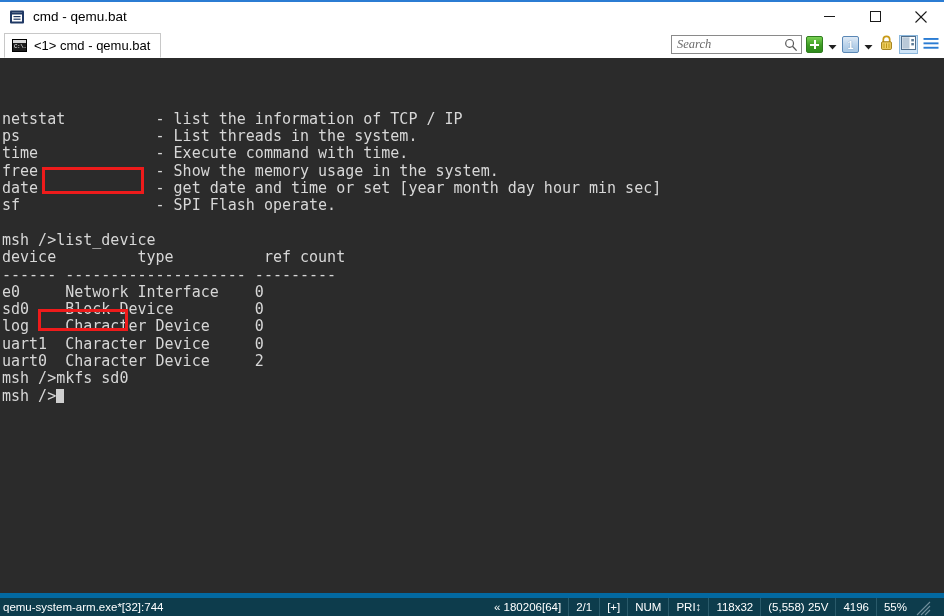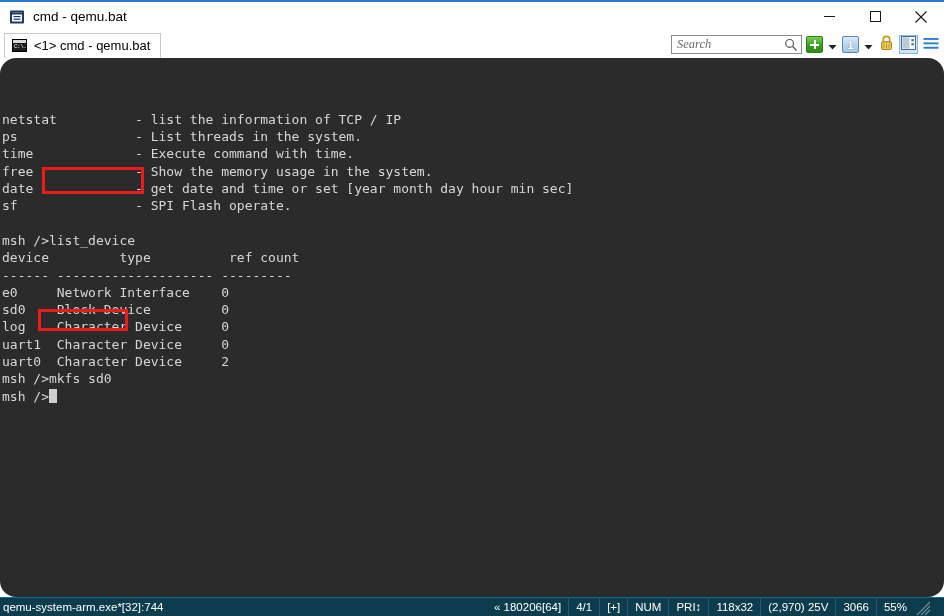--- a/index.html
+++ b/index.html
@@ -237,26 +237,25 @@
     justify-content: center;
   }
 
   
   .terminal {
     flex: 1 1 auto;
     background: #2b2b2b;
     position: relative;
     overflow: hidden;
     font-family: "DejaVu Sans Mono", "Liberation Mono", monospace;
-    font-size: 13px;
+    font-size: 15px;
     line-height: 17.3px;
     color: #d7d7d7;
     padding: 1px 0 0 2px;
     white-space: pre;
-    border-radius: 16px;
   }
   .term-line {
     height: 17.3px;
     white-space: pre;
     letter-spacing: 0px;
   }
   .cursor-block {
     display: inline-block;
     width: 8.2px;
     height: 14px;
@@ -273,21 +272,21 @@
   
   .statusbar {
     height: 18px;
     flex: 0 0 18px;
     background: #0d3c4c;
     color: #ffffff;
     font-size: 11.5px;
     display: flex;
     align-items: center;
     position: relative;
-    border-top: 1px solid #0369a1;
+    border-top: 5px solid #0369a1;
   }
   .sb-left {
     padding-left: 3px;
     white-space: nowrap;
   }
   .sb-right {
     position: absolute;
     right: 13px;
     top: 0;
     height: 18px;
@@ -432,27 +431,27 @@
 
   <div class="terminal" id="terminal" style="background: rgb(43, 43, 43); color: rgb(215, 215, 215);">
     
   <div class="term-line">netstat          - list the information of TCP / IP</div><div class="term-line">ps               - List threads in the system.</div><div class="term-line">time             - Execute command with time.</div><div class="term-line">free             - Show the memory usage in the system.</div><div class="term-line">date             - get date and time or set [year month day hour min sec]</div><div class="term-line">sf               - SPI Flash operate.</div><div class="term-line">&nbsp;</div><div class="term-line">msh /&gt;list_device</div><div class="term-line">device         type          ref count</div><div class="term-line">------ -------------------- ---------</div><div class="term-line">e0     Network Interface    0</div><div class="term-line">sd0    Block Device         0</div><div class="term-line">log    Character Device     0</div><div class="term-line">uart1  Character Device     0</div><div class="term-line">uart0  Character Device     2</div><div class="term-line">msh /&gt;mkfs sd0</div><div class="term-line">msh /&gt;<span class="cursor-block" style="background: rgb(207, 207, 207);"></span></div><div class="hl-box" style="left: 42px; top: 109px; width: 102px; height: 27px; border-color: rgb(238, 27, 27);"></div><div class="hl-box" style="left: 38px; top: 251px; width: 90px; height: 22px; border-color: rgb(238, 27, 27);"></div></div>
 
   <div class="statusbar">
     <span class="sb-left">qemu-system-arm.exe*[32]:744</span>
     <div class="sb-right" id="sb-right">
 
       <span class="sb-seg nosep">« 180206[64]</span>
-        <span class="sb-seg">4/1</span>
+        <span class="sb-seg">2/1</span>
         <span class="sb-seg">[+]</span>
         <span class="sb-seg">NUM</span>
         <span class="sb-seg">PRI↕</span>
         <span class="sb-seg">118x32</span>
-        <span class="sb-seg">(2,970) 25V</span>
-        <span class="sb-seg">3066</span>
+        <span class="sb-seg">(5,558) 25V</span>
+        <span class="sb-seg">4196</span>
         <span class="sb-seg">55%</span>
         <span class="grip">
         <svg width="17" height="18" viewBox="0 0 17 18">
           <line x1="3" y1="17" x2="16" y2="4" stroke="#6f8f9c" stroke-width="1.1"></line>
           <line x1="7" y1="17" x2="16" y2="8" stroke="#6f8f9c" stroke-width="1.1"></line>
           <line x1="11" y1="17" x2="16" y2="12" stroke="#6f8f9c" stroke-width="1.1"></line>
         </svg>
       </span>
     </div>
   </div>

